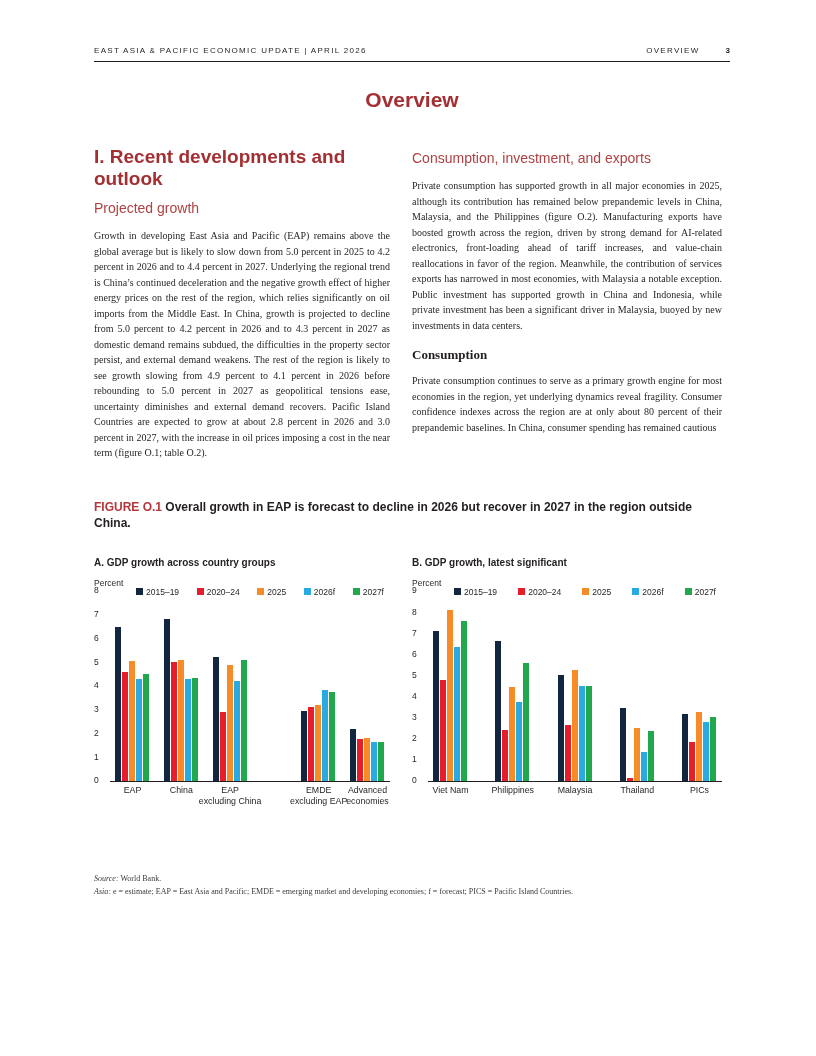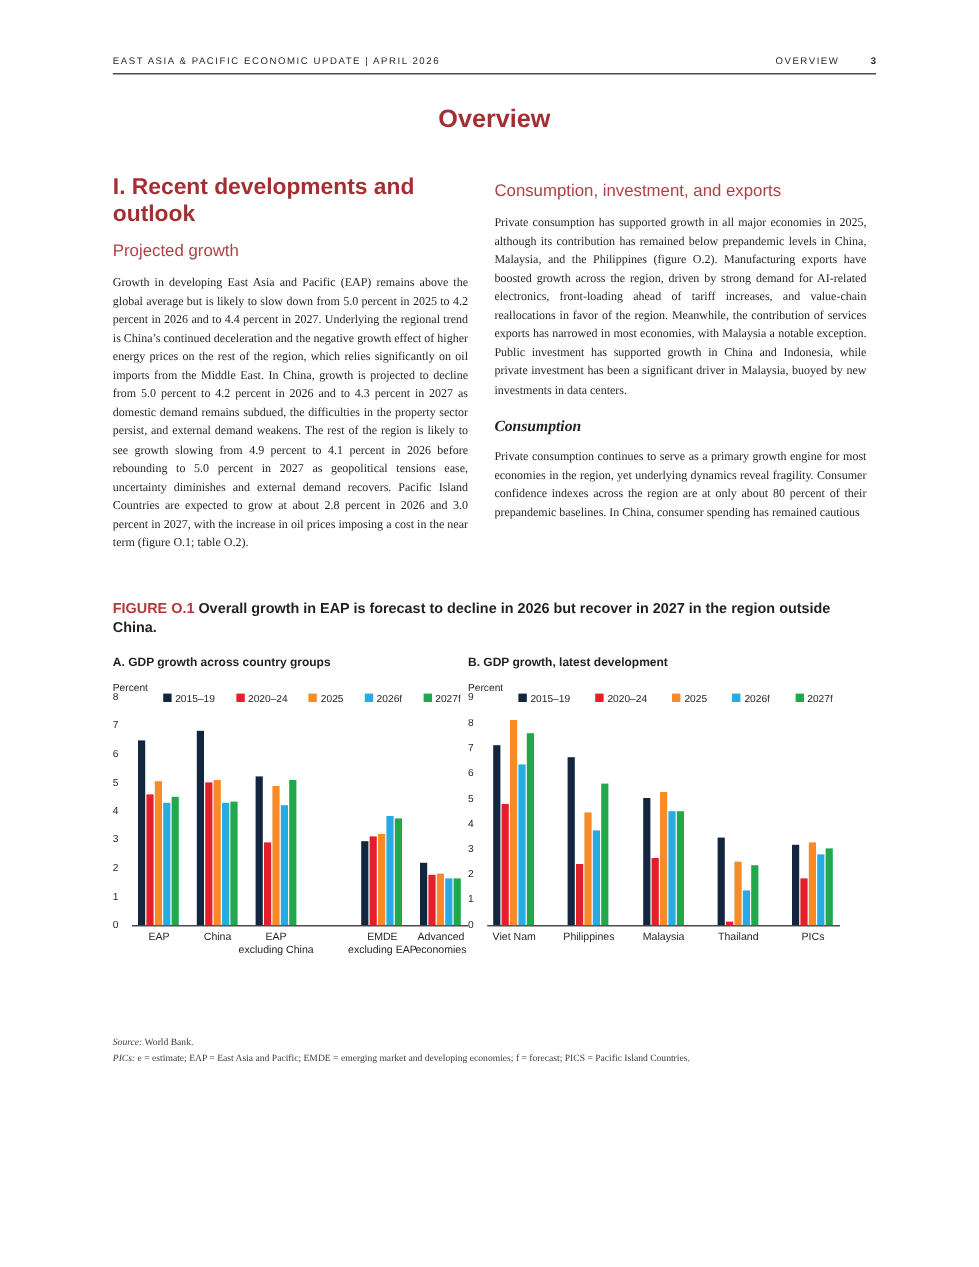--- a/index.html
+++ b/index.html
@@ -42,31 +42,31 @@
   }
   .h2{
     font-family:"Liberation Sans", sans-serif;
     font-weight:normal;font-size:14px;color:#b04043;
     margin:0 0 12px 0;
   }
   .body-p{
     font-size:10px;line-height:1.55;text-align:justify;margin:0 0 12px 0;
   }
   .h3-italic{
-    font-size:13px;font-weight:bold;font-style:italic;margin:14px 0 10px 0;
+    font-size:13px;font-weight:bold;margin:14px 0 10px 0;
   }
   
   .figure-block{margin-top:26px;}
   .fig-caption{
     font-family:Liberation Sans, sans-serif;
     font-size:12px;font-weight:bold;line-height:1.35;
     width:620px;
   }
   .fig-caption .fig-label{color:#b5373b;}
-  .charts{display:flex;margin-top:16px;}
+  .charts{display:flex;gap:22px;margin-top:26px;}
   .chart{flex:none;}
   .chart.a{width:296px;}
   .chart.b{width:310px;}
   .chart-title{
     font-family:"Liberation Sans", sans-serif;
     font-size:10px;font-weight:bold;margin-bottom:10px;
   }
   .percent-label{
     font-family:"Liberation Sans", sans-serif;
     font-size:8.5px;margin-bottom:3px;
@@ -215,21 +215,21 @@
                 <div class="bar" style="background: rgb(230, 30, 43); height: 41.5625px;"></div>
                 <div class="bar" style="background: rgb(246, 139, 40); height: 42.75px;"></div>
                 <div class="bar" style="background: rgb(41, 171, 226); height: 39.1875px;"></div>
                 <div class="bar" style="background: rgb(33, 168, 77); height: 39.1875px;"></div>
                 <div class="cat-label">Advanced<br>economies</div>
               </div>
             </div>
           </div>
       </div>
       <div class="chart b">
-        <div class="chart-title">B. GDP growth, latest development</div>
+        <div class="chart-title">B. GDP growth, latest significant</div>
         <div class="percent-label">Percent</div>
         <div class="plot-wrap" style="height: 216px;">
             <div class="yticks">
               <div class="ytick" style="bottom: -4px;">0</div>
               <div class="ytick" style="bottom: 17.1111px;">1</div>
               <div class="ytick" style="bottom: 38.2222px;">2</div>
               <div class="ytick" style="bottom: 59.3333px;">3</div>
               <div class="ytick" style="bottom: 80.4444px;">4</div>
               <div class="ytick" style="bottom: 101.556px;">5</div>
               <div class="ytick" style="bottom: 122.667px;">6</div>
@@ -300,17 +300,17 @@
                 <div class="bar" style="background: rgb(33, 168, 77); height: 64.3889px;"></div>
                 <div class="cat-label">PICs</div>
               </div>
             </div>
           </div>
       </div>
     </div>
 
     <div class="src-note">
       <div><span class="lbl">Source:</span><span> World Bank.</span></div>
-      <div><span class="lbl">PICs:</span><span> e = estimate; EAP = East Asia and Pacific; EMDE = emerging market and developing economies; f = forecast; PICS = Pacific Island Countries.</span></div>
+      <div><span class="lbl">Asia:</span><span> e = estimate; EAP = East Asia and Pacific; EMDE = emerging market and developing economies; f = forecast; PICS = Pacific Island Countries.</span></div>
     </div>
   </div>
 
 </div>
 
 </body></html>

